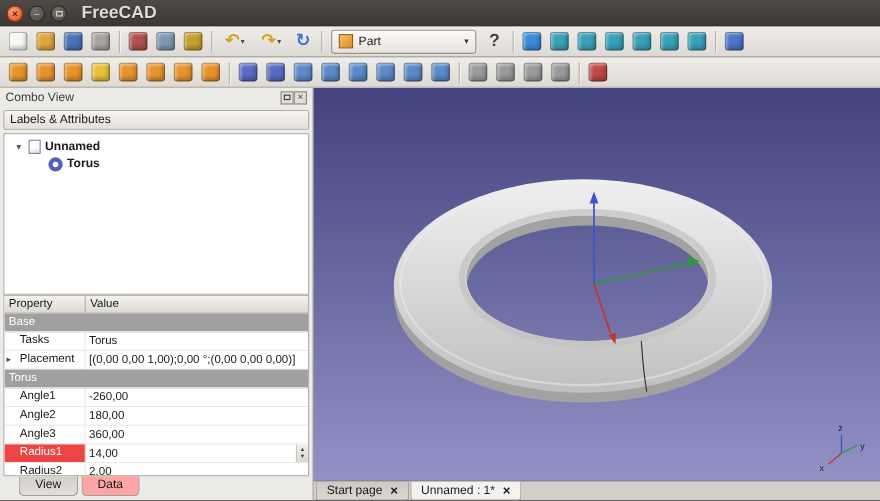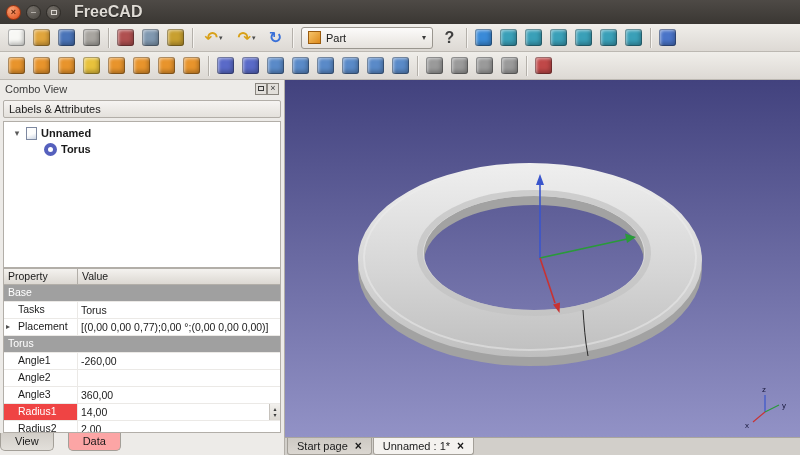--- a/index.html
+++ b/index.html
@@ -57,21 +57,21 @@
 .prow.group{background:#a0a0a0;color:#fff;padding-left:4px;display:block;}
 .pname{width:74px;padding:0 2px 0 14px;border-right:1px solid #ebe9e6;position:relative;white-space:nowrap;overflow:hidden;}
 .parrow{position:absolute;left:2px;top:1px;font-size:8px;color:#4a4a4a;}
 .pvalue{flex:1;padding:0 0 0 3px;white-space:nowrap;overflow:hidden;display:flex;align-items:center;}
 .pvalue-text{flex:1;overflow:hidden;}
 .prow.selected .pname{background:#ef4444;color:#fff;}
 .spinner{flex:0 0 11px;display:flex;flex-direction:column;align-items:center;justify-content:center;border-left:1px solid #c6c2bc;background:linear-gradient(#f2f0ed,#dcd8d2);height:100%;}
 .spinner span{font-size:6px;line-height:6px;color:#3a3a3a;}
 
 
-.panel-bottom-tabs{flex:0 0 22px;display:flex;align-items:flex-start;padding:0 0;gap:14px;}
+.panel-bottom-tabs{flex:0 0 22px;display:flex;align-items:flex-start;padding:0 17px;gap:3px;}
 .btab{padding:2px 14px 3px;border:1px solid #a39f98;border-top:none;border-radius:0 0 5px 5px;background:linear-gradient(#d2cec8,#e2dfda);}
 .btab.active{background:#fca5a5;}
 
 
 .viewport-col{flex:1;display:flex;flex-direction:column;min-width:0;}
 .viewport{flex:1;position:relative;min-height:0;}
 .viewport svg{position:absolute;inset:0;width:100%;height:100%;}
 .doc-tabs{flex:0 0 18px;background:#d2cfca;border-top:1px solid #a9a59e;display:flex;padding-left:2px;}
 .dtab{display:flex;align-items:center;gap:7px;padding:0 9px;border:1px solid #a39f98;border-top:none;border-radius:0 0 3px 3px;background:linear-gradient(#cdc9c3,#dbd7d1);margin-right:1px;}
 .dtab.active{background:#f4f2ef;}
@@ -266,32 +266,35 @@
             <div class="prow group">Base</div>
             <div class="prow">
               <span class="pname">Tasks</span>
               <span class="pvalue">
                 <span class="pvalue-text">Torus</span>
               </span>
             </div>
             <div class="prow">
               <span class="pname"><span class="parrow">▸</span>Placement</span>
               <span class="pvalue">
-                <span class="pvalue-text">[(0,00 0,00 0,77);0,00 °;(0,00 0,00 0,00)]</span>
+                <span class="pvalue-text">[(0,00 0,00 1,00);0,00 °;(0,00 0,00 0,00)]</span>
               </span>
             </div>
             <div class="prow group">Torus</div>
             <div class="prow">
               <span class="pname">Angle1</span>
               <span class="pvalue">
                 <span class="pvalue-text">-260,00</span>
               </span>
             </div>
             <div class="prow">
               <span class="pname">Angle2</span>
+              <span class="pvalue">
+                <span class="pvalue-text">180,00</span>
+              </span>
             </div>
             <div class="prow">
               <span class="pname">Angle3</span>
               <span class="pvalue">
                 <span class="pvalue-text">360,00</span>
               </span>
             </div>
             <div class="prow selected">
               <span class="pname">Radius1</span>
               <span class="pvalue">

